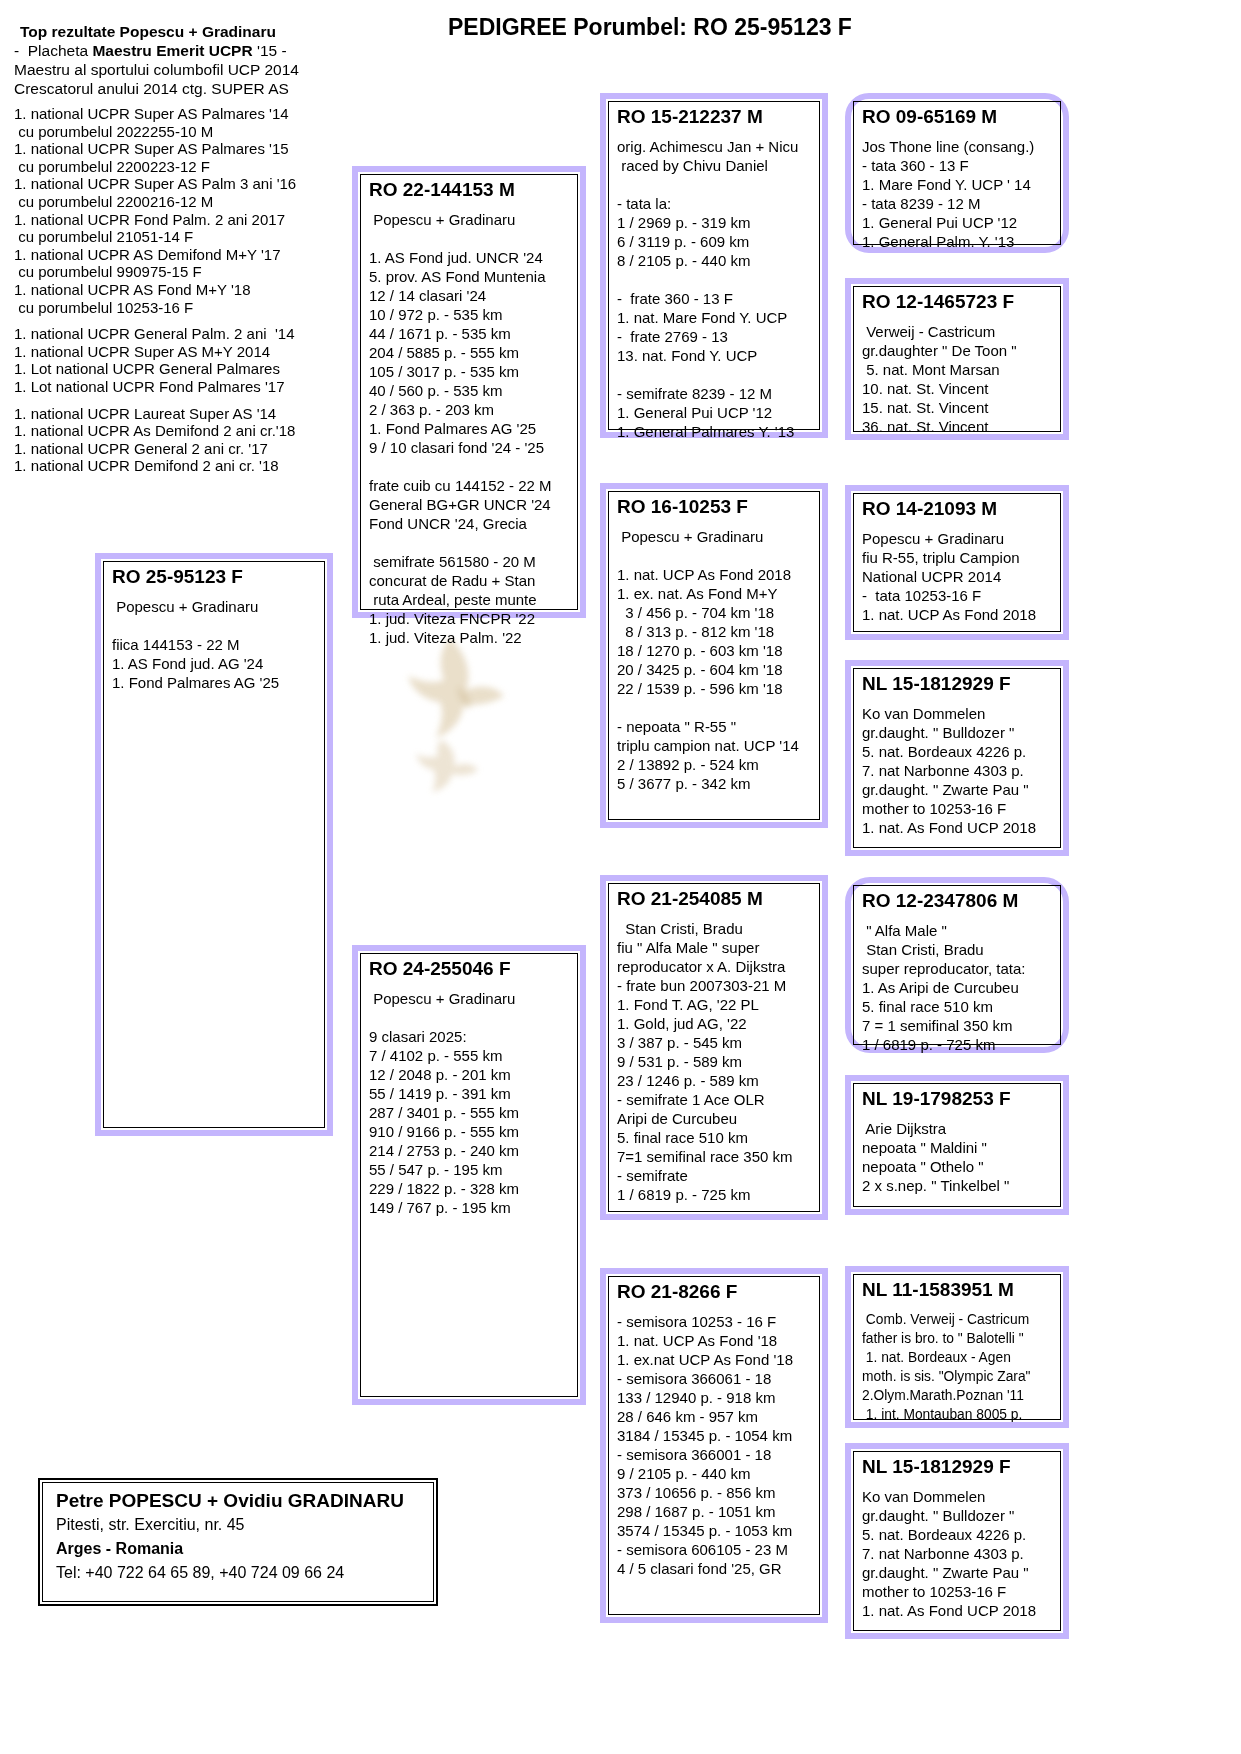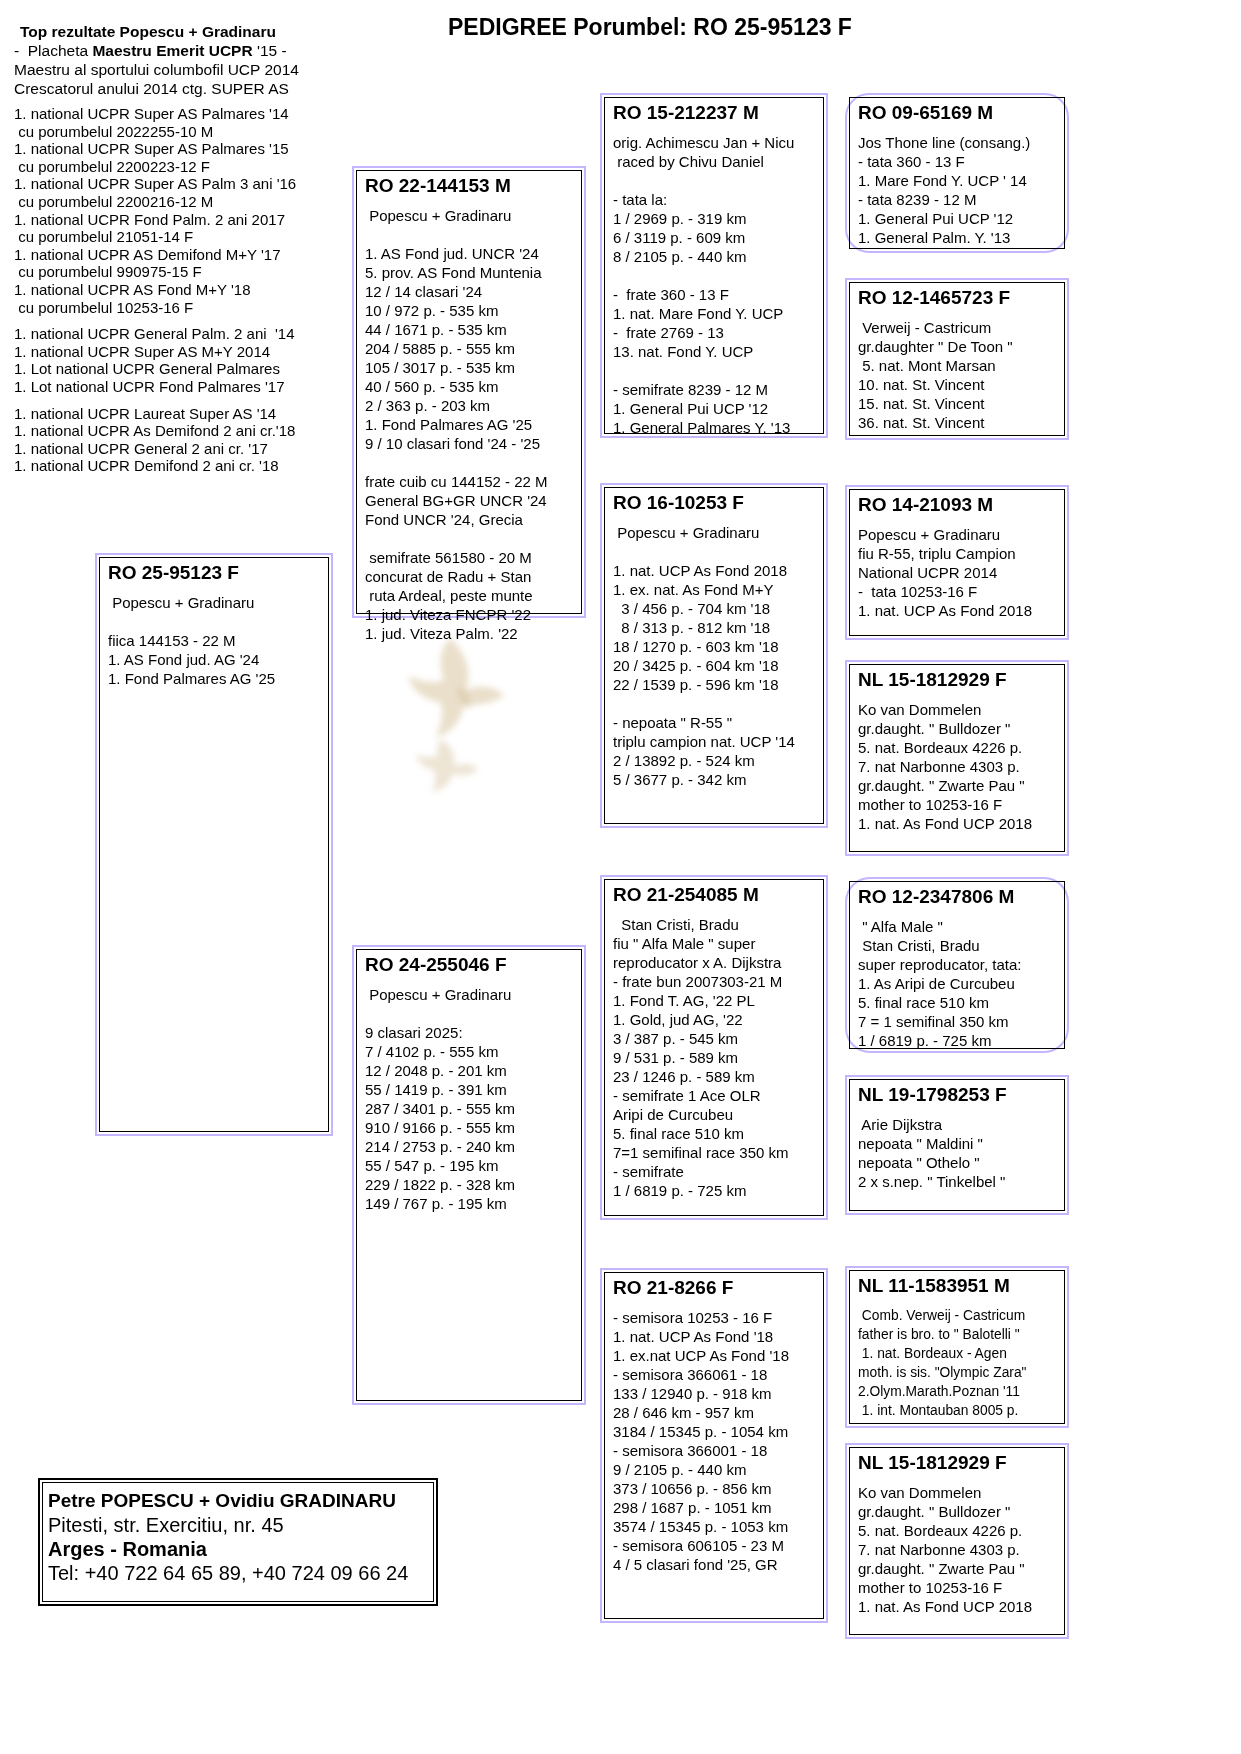--- a/index.html
+++ b/index.html
@@ -18,21 +18,21 @@
   
   .results-panel { position:absolute; left:14px; top:22px; width:330px; }
   .rp-head1 { font-size:15.5px; font-weight:bold; padding-left:6px; line-height:19px; white-space:pre; }
   .rp-head  { font-size:15.5px; line-height:19px; white-space:pre; }
   .rp-gap   { height:7px; }
   .panel-lines .tline { font-size:15px; line-height:17.6px; white-space:pre; }
   .panel-lines .tline.blank { height:9px; }
   
   .box {
     position:absolute;
-    border:2px solid #c4b5fd;
+    border:6px solid #c4b5fd;
     background:#fff;
     box-sizing:border-box;
   }
   .box::after {
     content:""; position:absolute; inset:2px;
     border:1px solid #000; pointer-events:none;
   }
   .box-inner { position:relative; padding:7px 6px 4px 11px; }
   .box-title { font-size:19px; font-weight:bold; margin-bottom:9px; white-space:pre; }
   .box-lines .tline { font-size:15px; line-height:19px; white-space:pre; }
@@ -40,23 +40,23 @@
   .small-text .box-lines .tline { font-size:13.8px; }
   
   .contact-box {
     position:absolute; left:38px; top:1478px; width:400px; height:128px;
     border:2px solid #000; box-sizing:border-box; background:#fff;
   }
   .contact-box::after {
     content:""; position:absolute; inset:2px;
     border:1px solid #000; pointer-events:none;
   }
-  .contact-inner { position:relative; padding:8px 8px; }
+  .contact-inner { position:relative; padding:8px 16px; }
   .c-name  { font-size:19px; font-weight:bold; line-height:25px; white-space:pre; }
-  .c-line  { font-size:20px; line-height:24px; white-space:pre; }
+  .c-line  { font-size:16px; line-height:24px; white-space:pre; }
   .c-bold  { font-weight:bold; }
   
   .pigeon { position:absolute; left:372px; top:628px; width:170px; height:170px; opacity:0.85; }
 </style>
 </head>
 <body>
 
 <div class="page">
 
   <div class="page-title">PEDIGREE Porumbel: RO 25-95123 F</div>

